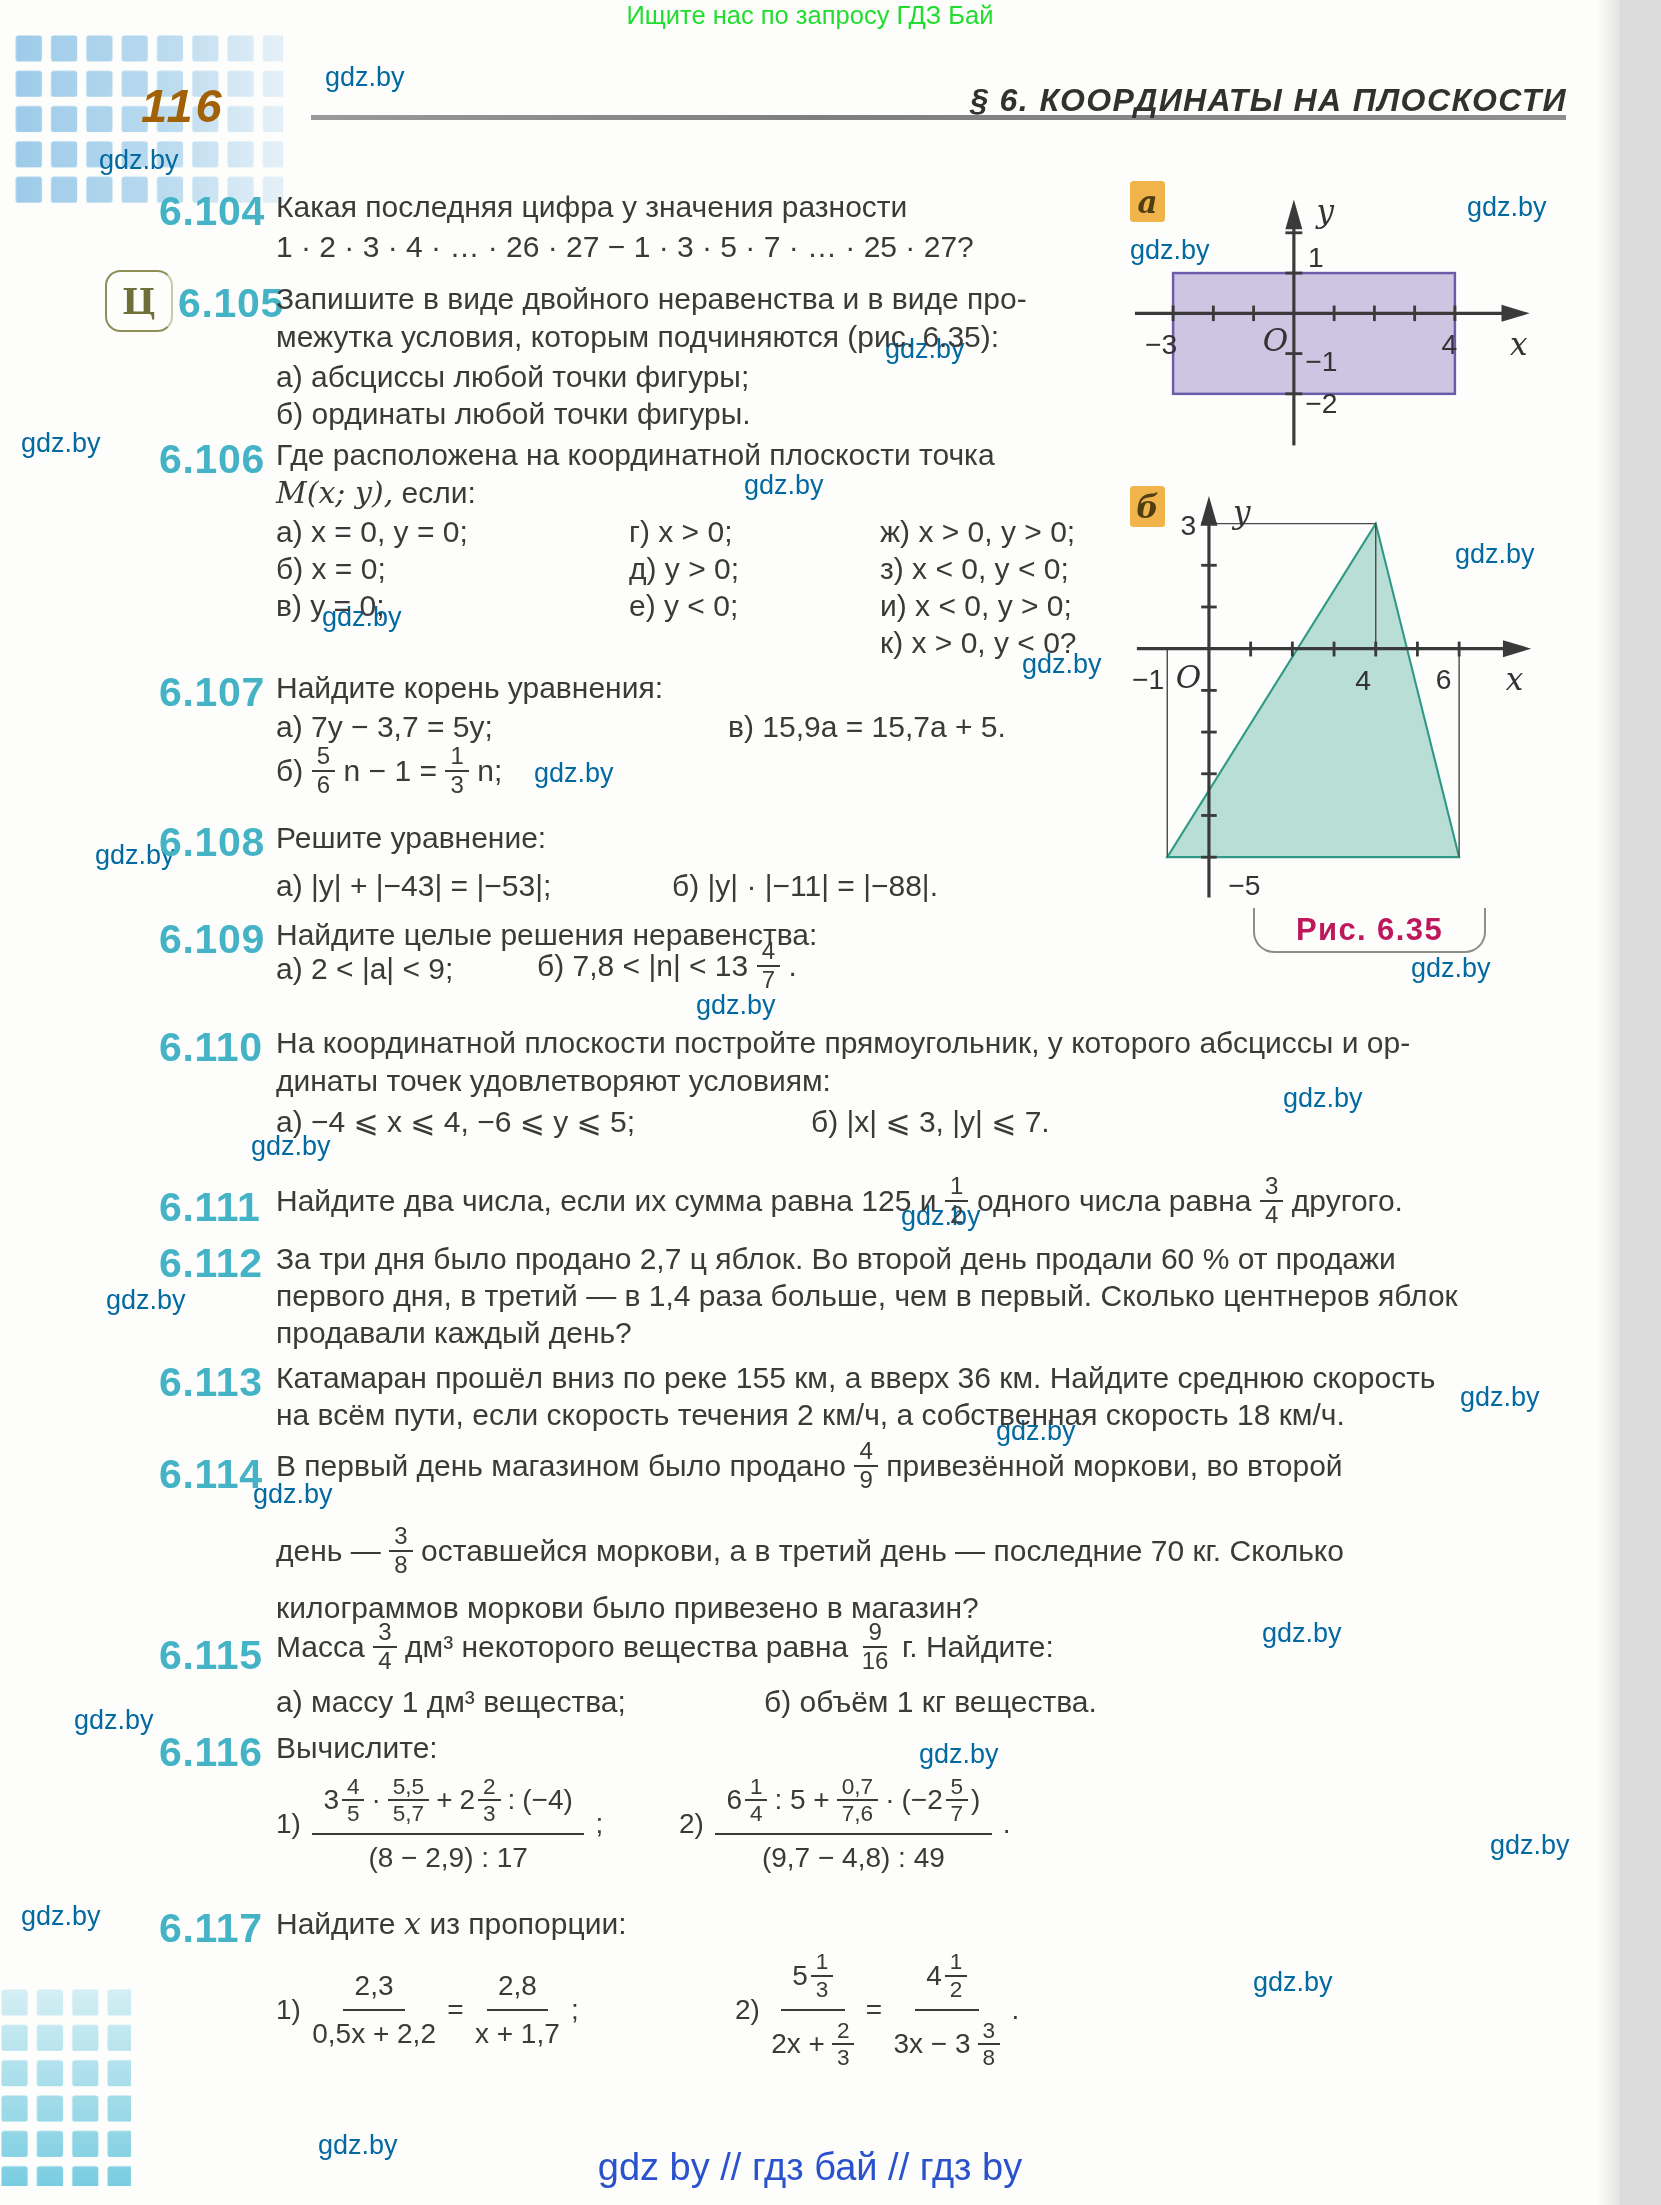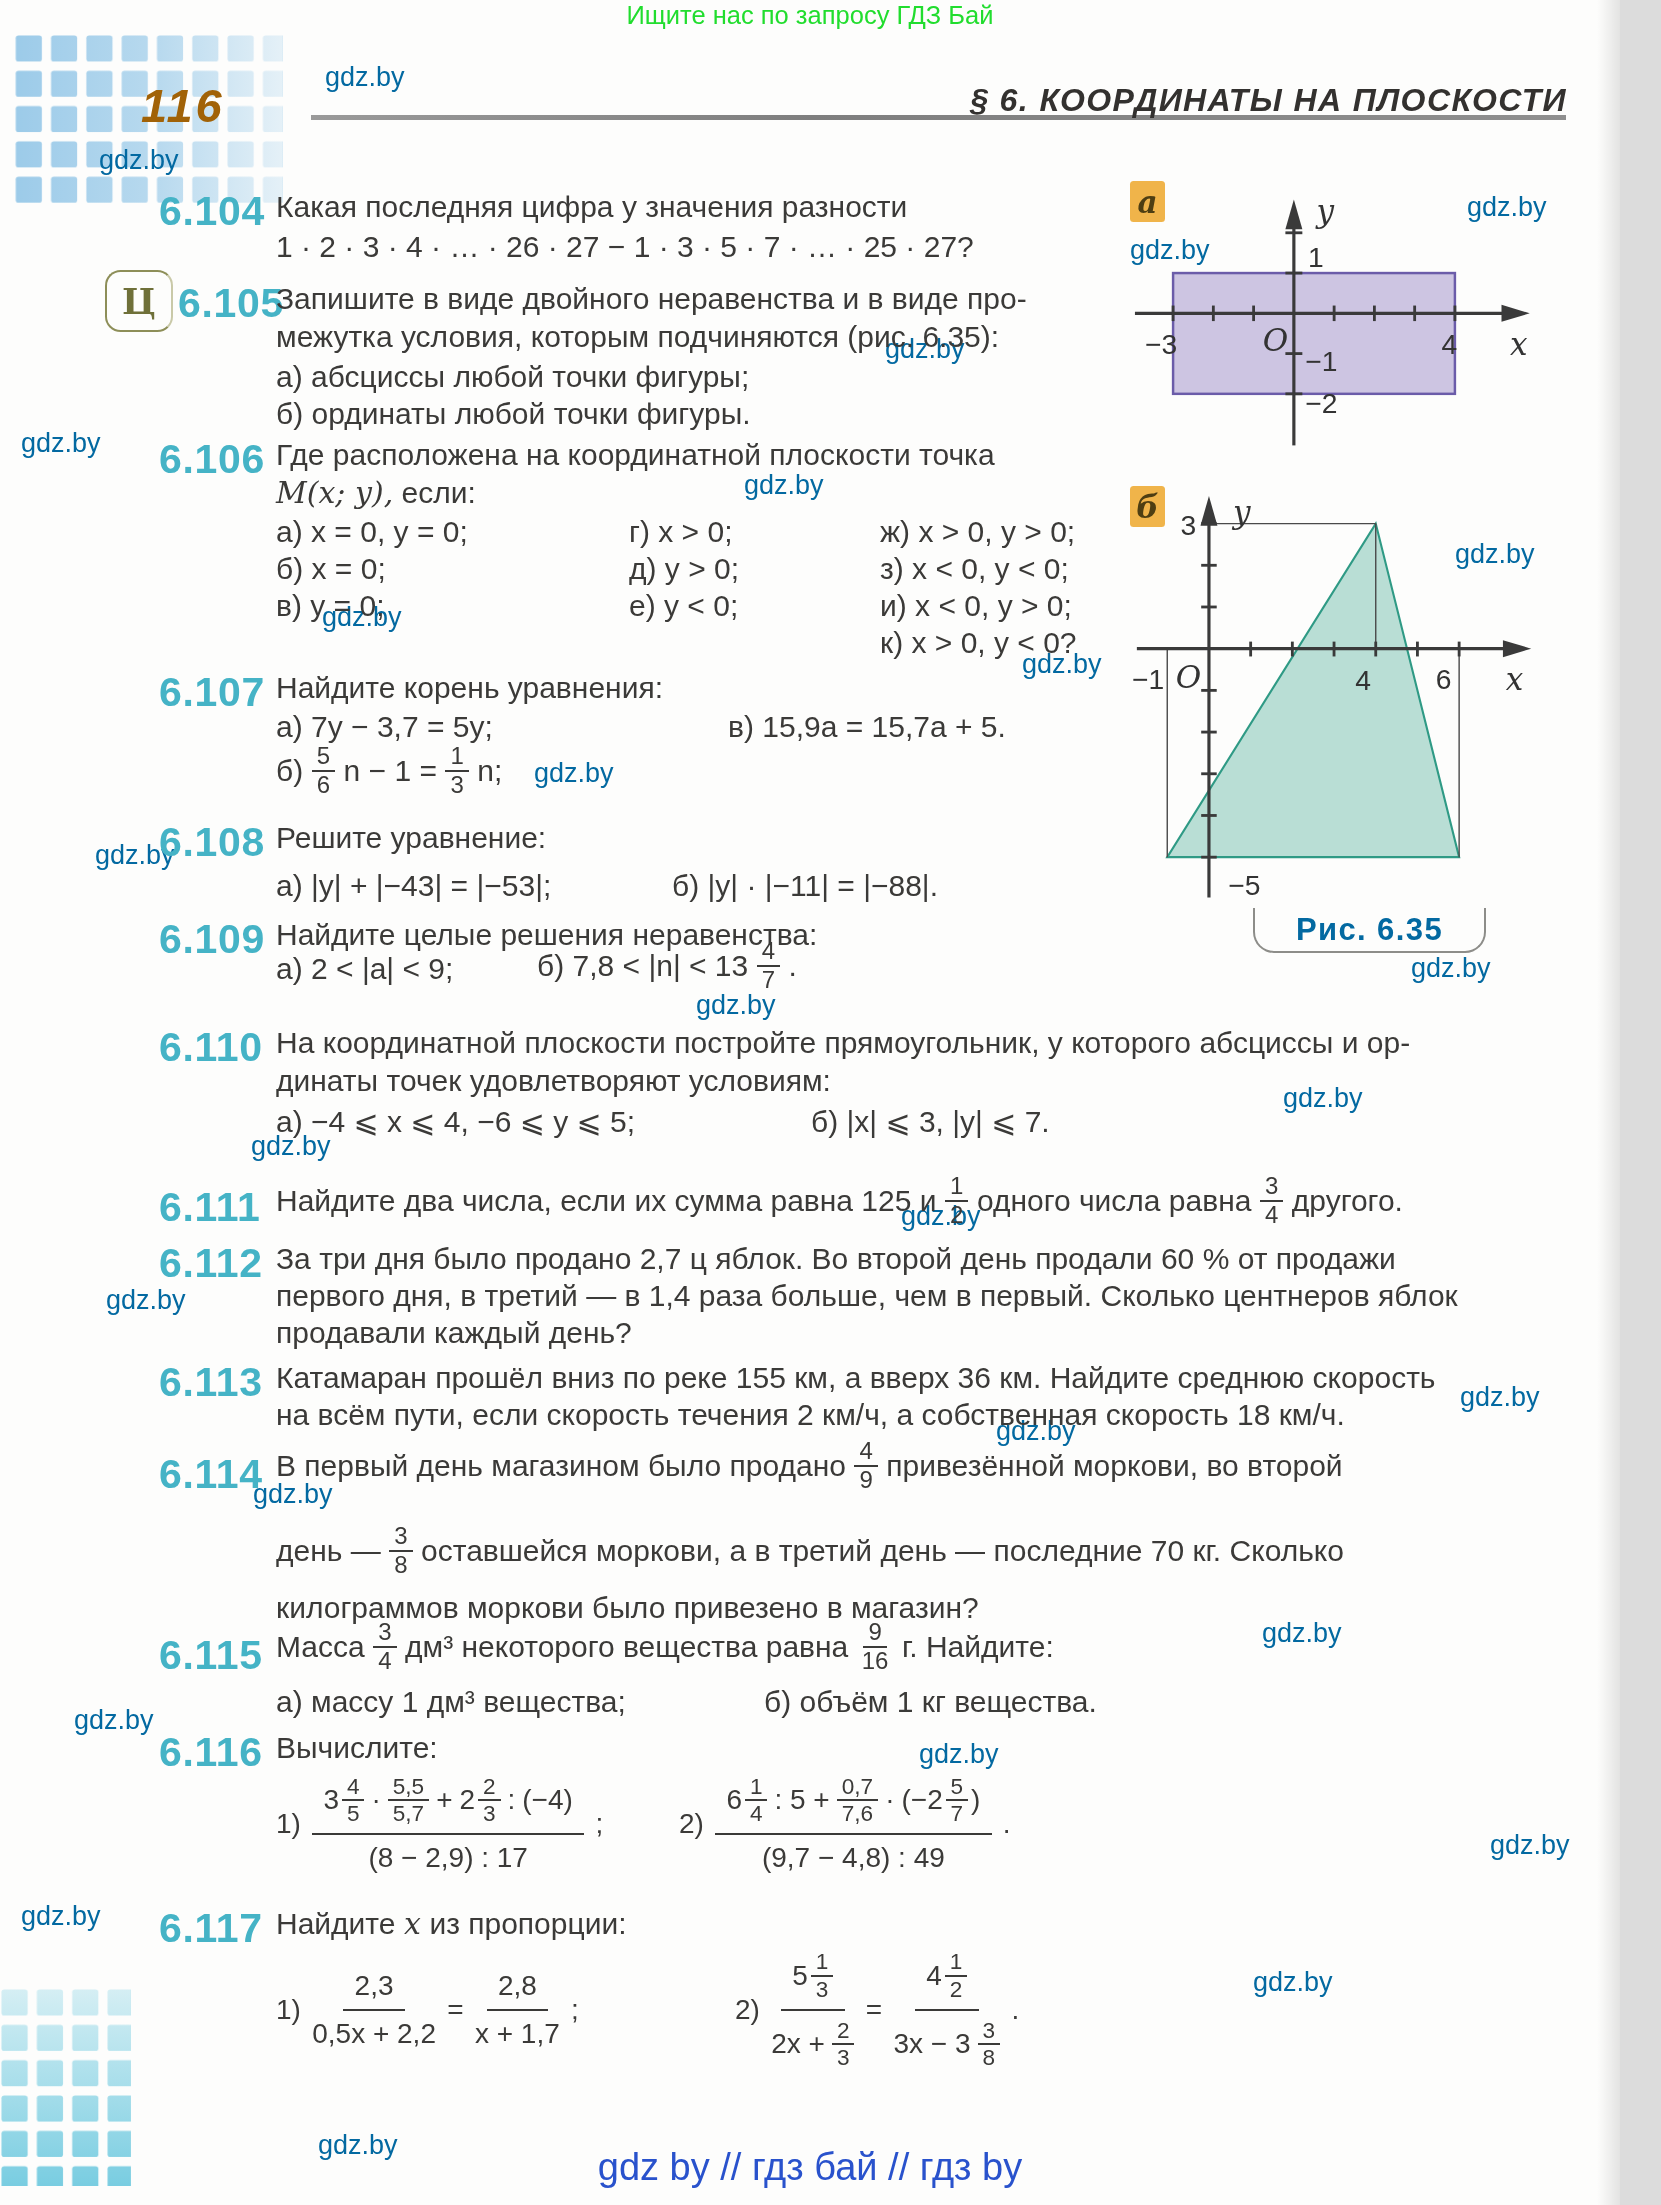--- a/index.html
+++ b/index.html
@@ -27,21 +27,21 @@
   .badge{position:absolute;width:35px;height:41px;background:#f0b44a;border-radius:3.5px;
          display:flex;align-items:center;justify-content:center;
          font:italic bold 31px "DejaVu Serif",serif;color:#4e3e12;}
   .cbadge{position:absolute;left:105px;top:270px;width:68px;height:62px;box-sizing:border-box;
           border:2.8px solid #8d8e58;border-right-color:#c9c9a8;border-radius:15.6px;
           display:flex;align-items:center;justify-content:center;
           font:bold 35px "DejaVu Serif",serif;color:#6f7039;}
   .caption{position:absolute;left:1253px;top:908px;width:233px;height:45px;box-sizing:border-box;
            border-left:2.8px solid #8d8d89;border-right:2.8px solid #8d8d89;border-bottom:2.8px solid #8d8d89;
            border-radius:0 0 21px 21px;display:flex;align-items:center;justify-content:center;
-           font:bold 31px "Liberation Sans",sans-serif;color:#0369a1;letter-spacing:1.4px;}
+           font:bold 31px "Liberation Sans",sans-serif;color:#be185d;letter-spacing:1.4px;}
   .svgfig{position:absolute;}
   .edge{position:absolute;left:1597px;top:0;width:65px;height:2205px;
         background:linear-gradient(90deg,rgba(0,0,0,0) 0%,rgba(0,0,0,0.16) 55%,rgba(0,0,0,0.04) 78%,rgba(0,0,0,0.14) 100%);}
   .footer{position:absolute;left:0;top:2146px;width:100%;text-align:center;font-size:38px;color:#2952cc;}
   svg text{font-family:"Liberation Sans","DejaVu Sans",sans-serif;font-size:40px;fill:#333;}
   svg text.ai{font-family:"DejaVu Serif","Liberation Serif",serif;font-style:italic;font-size:44px;}
 </style>
 </head>
 <body>
 

